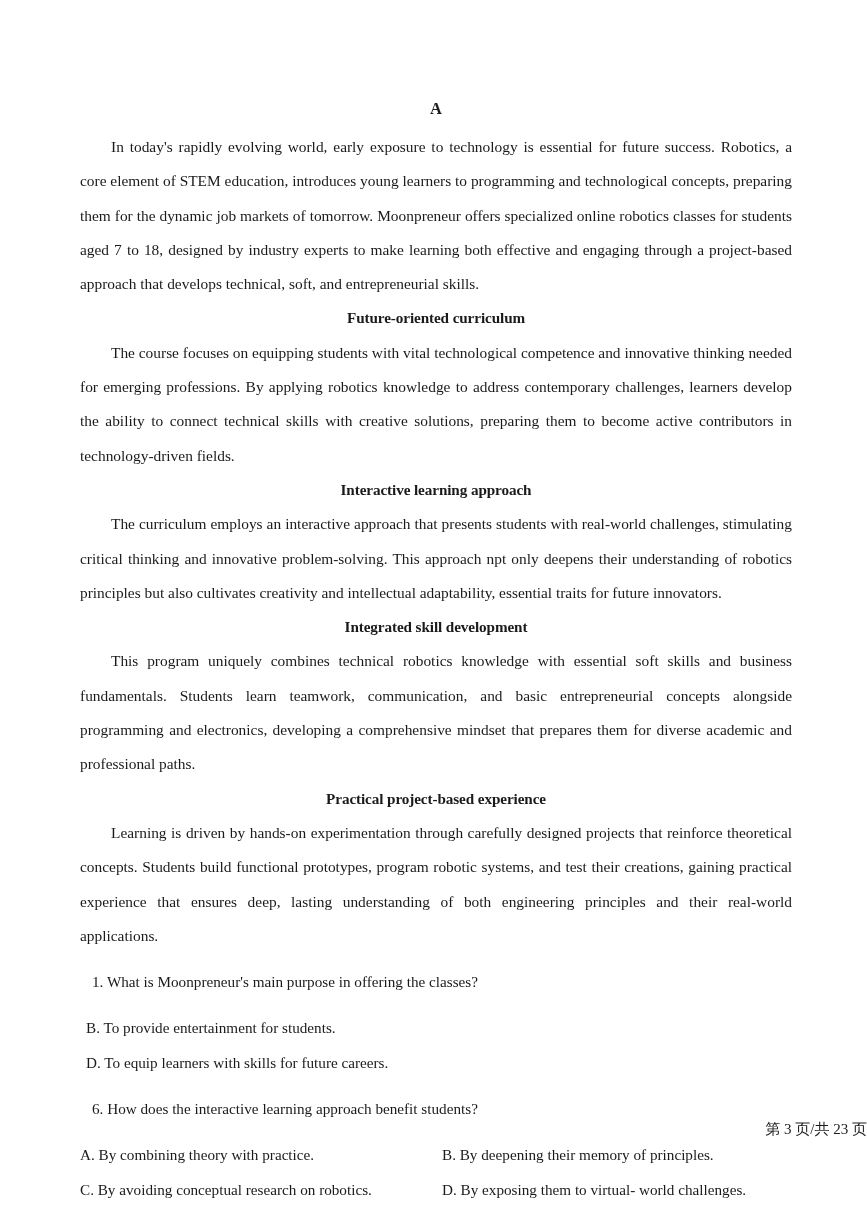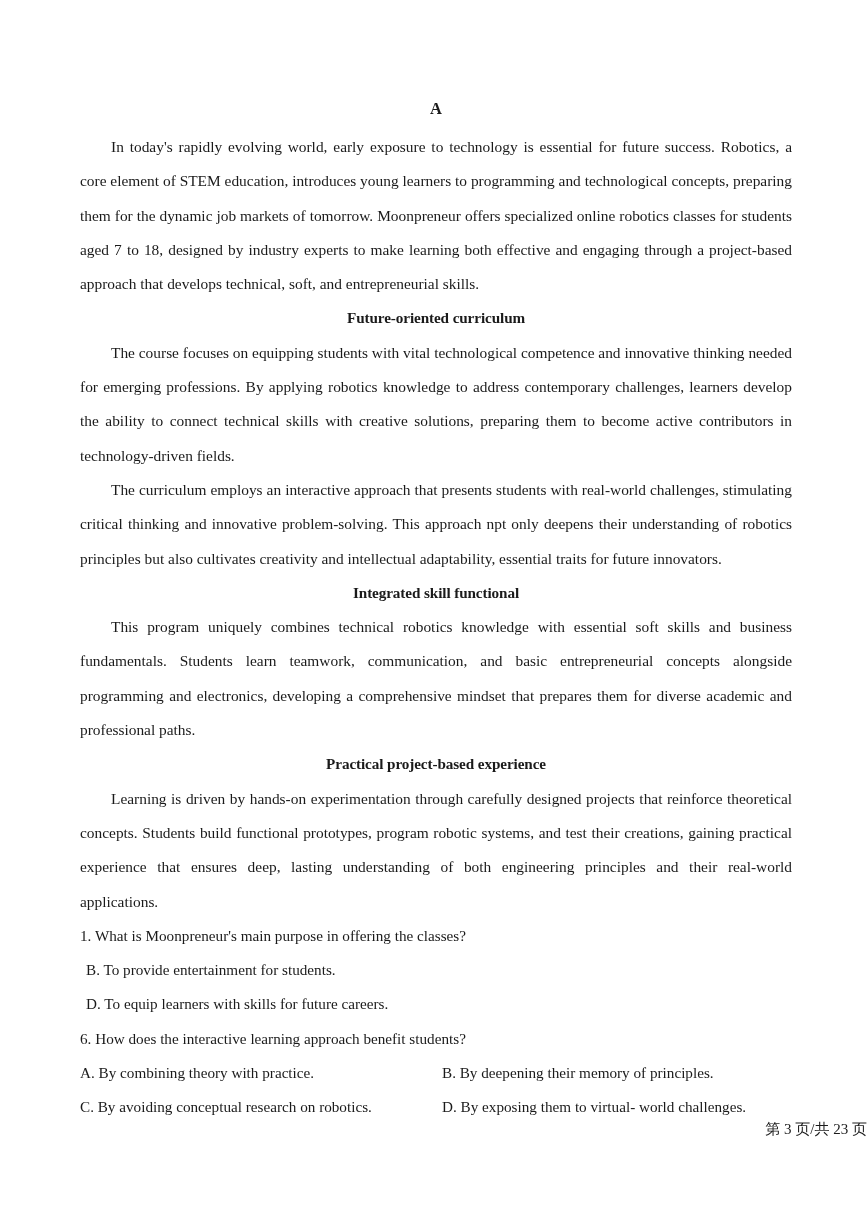--- a/index.html
+++ b/index.html
@@ -49,21 +49,21 @@
   .heading {
     margin: 0;
     font-size: 15.2px;
     font-weight: bold;
     line-height: 34.3px;
     text-indent: 0;
     letter-spacing: -0.1px;
     text-align: center;
   }
   .qtext {
-    margin: 0;
+    margin: 12px;
     font-size: 15.2px;
     line-height: 34.3px;
     text-indent: 0;
     text-align: left;
   }
   .options {
     display: flex;
     width: 100%;
     line-height: 34.3px;
     font-size: 15.2px;
@@ -97,23 +97,24 @@
 
   <div class="content">
 
     <div class="doc-title">A</div>
 
     <p class="para">In today's rapidly evolving world, early exposure to technology is essential for future success. Robotics, a core element of STEM education, introduces young learners to programming and technological concepts, preparing them for the dynamic job markets of tomorrow. Moonpreneur offers specialized online robotics classes for students aged 7 to 18, designed by industry experts to make learning both effective and engaging through a project-based approach that develops technical, soft, and entrepreneurial skills.</p>
 
     <p class="heading">Future-oriented curriculum</p>
     <p class="para">The course focuses on equipping students with vital technological competence and innovative thinking needed for emerging professions. By applying robotics knowledge to address contemporary challenges, learners develop the ability to connect technical skills with creative solutions, preparing them to become active contributors in technology-driven fields.</p>
 
+    <p class="heading">Interactive learning approach</p>
     <p class="para">The curriculum employs an interactive approach that presents students with real-world challenges, stimulating critical thinking and innovative problem-solving. This approach npt only deepens their understanding of robotics principles but also cultivates creativity and intellectual adaptability, essential traits for future innovators.</p>
 
-    <p class="heading">Integrated skill functional</p>
+    <p class="heading">Integrated skill development</p>
     <p class="para">This program uniquely combines technical robotics knowledge with essential soft skills and business fundamentals. Students learn teamwork, communication, and basic entrepreneurial concepts alongside programming and electronics, developing a comprehensive mindset that prepares them for diverse academic and professional paths.</p>
 
     <p class="heading">Practical project-based experience</p>
     <p class="para">Learning is driven by hands-on experimentation through carefully designed projects that reinforce theoretical concepts. Students build functional prototypes, program robotic systems, and test their creations, gaining practical experience that ensures deep, lasting understanding of both engineering principles and their real-world applications.</p>
 
     <p class="qtext">1. What is Moonpreneur's main purpose in offering the classes?</p>
 
     <div class="options">
       <div class="opt col2">B. To provide entertainment for students.</div>
     </div>

